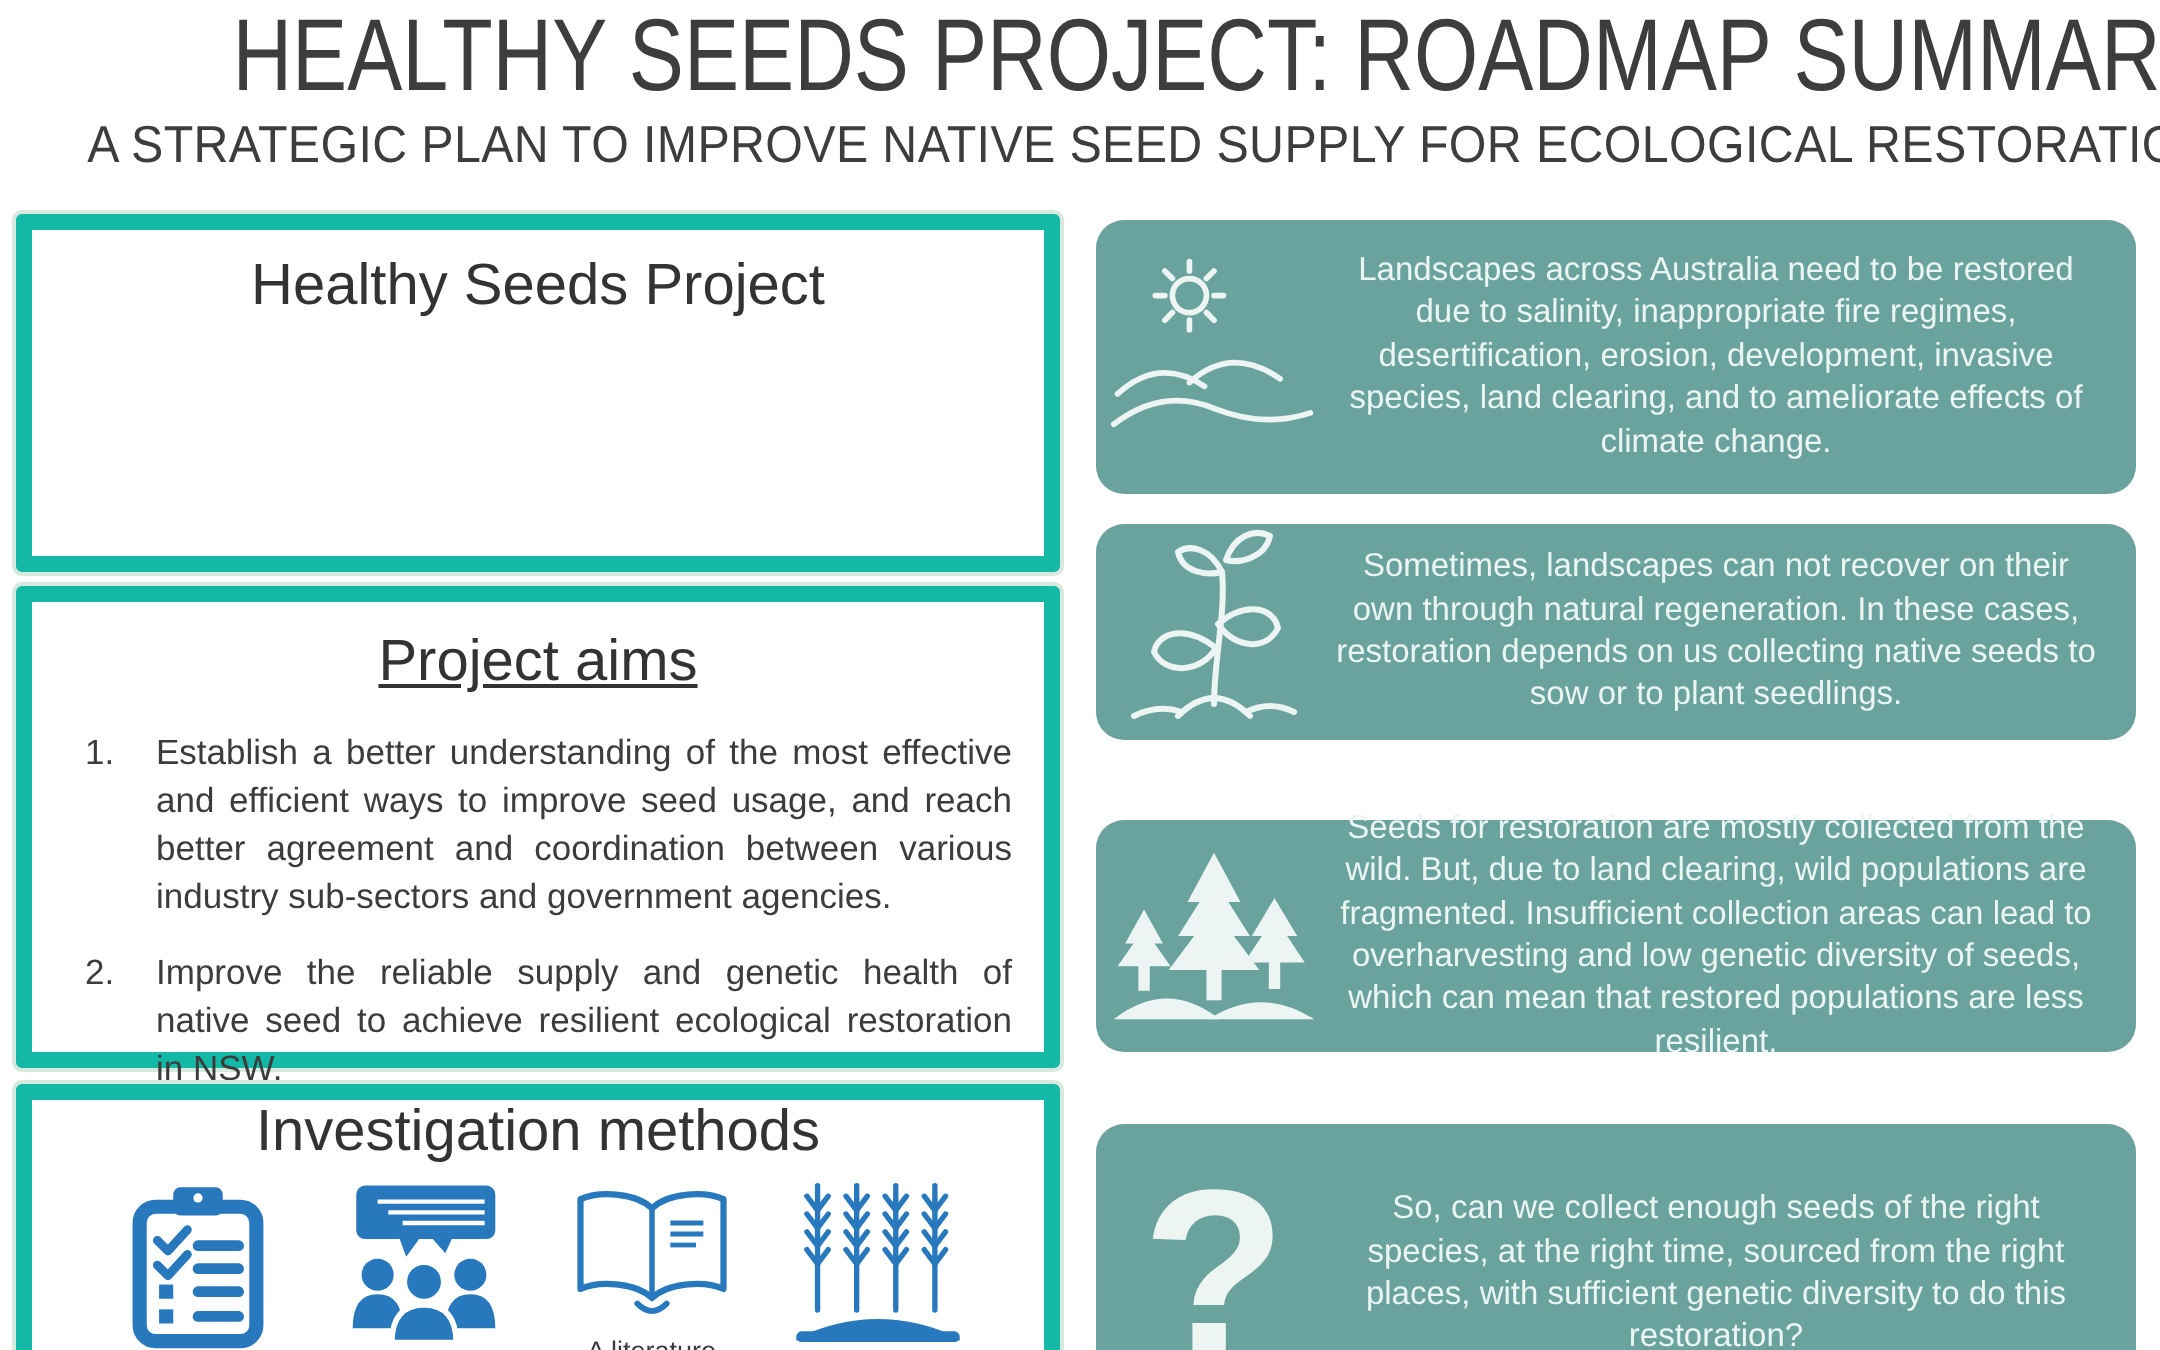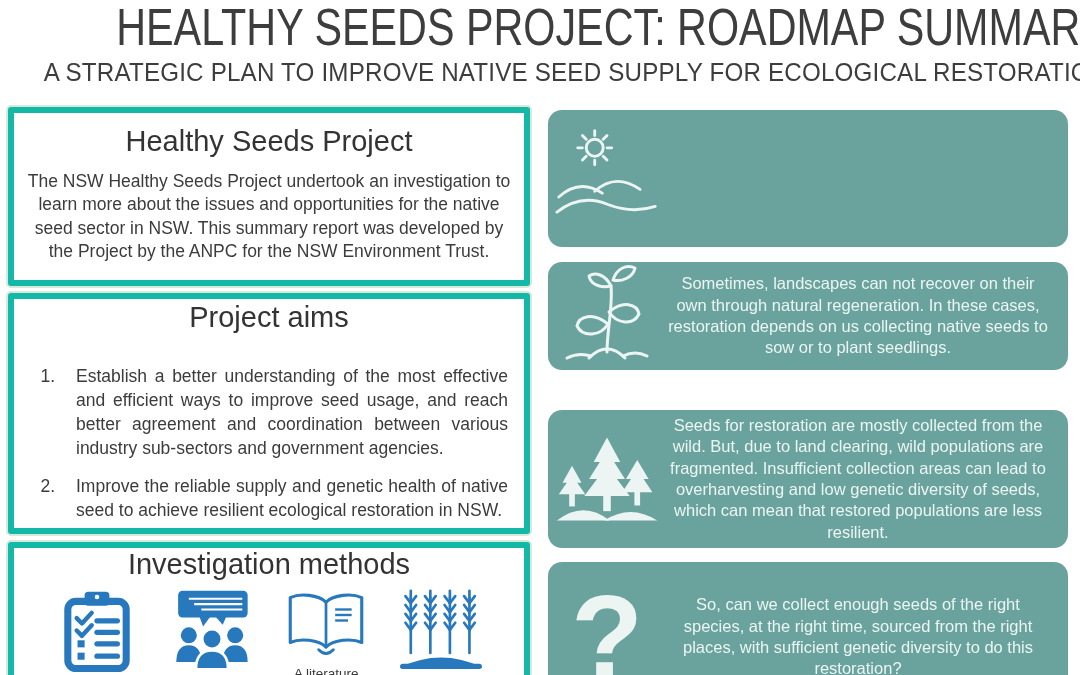--- a/index.html
+++ b/index.html
@@ -18,33 +18,33 @@
   .main-title .squeeze { display: inline-block; transform: scaleX(0.81); transform-origin: center; }
   .sub-title {
     margin-top: 6px; font-size: 26px; font-weight: 400; color: #3d3d3d;
     white-space: nowrap; letter-spacing: 0.2px; line-height: 1.0;
   }
   .sub-title .squeeze { display: inline-block; transform: scaleX(0.93); transform-origin: center; }
 
   
   .lbox {
     position: absolute; left: 8px; width: 522px; background: #ffffff;
-    border: 6px solid #14b8a6; border-radius: 3px;
+    border: 8px solid #14b8a6; border-radius: 3px;
     box-shadow: 0 0 0 2px #d7e8dc;
   }
   .lbox-title { text-align: center; font-size: 29px; font-weight: 400; color: #333333; }
   #project-box { top: 107px; height: 179px; }
   #project-box .lbox-title { margin-top: 12px; }
   #project-box .lbox-body {
     margin-top: 12px; padding: 0 10px; text-align: center;
     font-size: 17.5px; line-height: 1.33; color: #3c3c3c;
   }
   #aims-box { top: 293px; height: 241px; }
-  #aims-box .lbox-title { margin-top: 2px; }
-  .aims-list { margin-top: 30px; padding-left: 46px; padding-right: 16px; }
+  #aims-box .lbox-title { margin-top: 14px; text-decoration: underline; }
+  .aims-list { margin-top: 16px; padding-left: 46px; padding-right: 16px; }
   .aims-list li {
     font-size: 17.5px; line-height: 1.38; color: #3c3c3c;
     text-align: justify; padding-left: 16px; margin-bottom: 13px;
   }
   #methods-box { top: 542px; height: 180px; }
   #methods-box .lbox-title { margin-top: 0; }
   .methods-row {
     display: flex; justify-content: space-between;
     padding: 8px 26px 0 26px; align-items: flex-start;
   }
@@ -54,21 +54,21 @@
   }
 
   
   .card {
     position: absolute; left: 548px; width: 520px;
     background: #6aa39e; border-radius: 14px;
     display: flex; align-items: center; color: #ebf5f2;
   }
   #card-1 { top: 110px; height: 137px; }
   #card-2 { top: 262px; height: 108px; }
-  #card-3 { top: 410px; height: 138px; }
+  #card-3 { top: 410px; height: 116px; }
   #card-4 { top: 562px; height: 150px; }
   .card-icon {
     width: 118px; min-width: 118px; display: flex;
     align-items: center; justify-content: center;
   }
   .card-text {
     flex: 1; padding: 8px 18px 8px 0; text-align: center;
     font-size: 16.5px; line-height: 1.3;
   }
   .qmark {
@@ -87,21 +87,20 @@
     <div class="main-title">
       <span class="squeeze">HEALTHY SEEDS PROJECT: ROADMAP SUMMARY</span>
     </div>
     <div class="sub-title">
       <span class="squeeze">A STRATEGIC PLAN TO IMPROVE NATIVE SEED SUPPLY FOR ECOLOGICAL RESTORATION IN NSW</span>
     </div>
   </div>
 
   <div class="lbox" id="project-box">
     <div class="lbox-title">Healthy Seeds Project</div>
-    <div class="lbox-body">The NSW Healthy Seeds Project undertook an investigation to learn more about the issues and opportunities for the native seed sector in NSW. This summary report was developed by the Project by the ANPC for the NSW Environment Trust.</div>
   </div>
 
   <div class="lbox" id="aims-box">
     <div class="lbox-title">Project aims</div>
     <ol class="aims-list">
       <li>Establish a better understanding of the most effective and efficient ways to improve seed usage, and reach better agreement and coordination between various industry sub-sectors and government agencies.</li>
       <li>Improve the reliable supply and genetic health of native seed to achieve resilient ecological restoration in NSW.</li>
     </ol>
   </div>
 
@@ -209,20 +208,21 @@
           <line x1="29" y1="13" x2="33" y2="17"></line>
           <line x1="51" y1="35" x2="55" y2="39"></line>
           <line x1="55" y1="13" x2="51" y2="17"></line>
           <line x1="33" y1="35" x2="29" y2="39"></line>
           <path d="M4 78 Q 26 58 50 74"></path>
           <path d="M42 72 Q 64 52 90 70"></path>
           <path d="M2 94 Q 28 74 56 86 Q 82 96 106 88"></path>
         </g>
       </svg>
     </div>
+    <div class="card-text">Landscapes across Australia need to be restored due to salinity, inappropriate fire regimes, desertification, erosion, development, invasive species, land clearing, and to ameliorate effects of climate change.</div>
   </div>
 
   <div class="card" id="card-2">
     <div class="card-icon">
       <svg width="100" height="112" viewBox="0 0 100 112">
         <g stroke="#ecf5f3" stroke-width="3" stroke-linecap="round" stroke-linejoin="round" fill="none">
           <path d="M54 26 C 56 46 50 70 50 92"></path>
           <path d="M54 26 C 48 14 38 12 32 16 C 34 26 46 28 54 26 Z"></path>
           <path d="M56 20 C 60 8 70 4 78 8 C 76 18 64 22 56 20 Z"></path>
           <path d="M51 64 C 36 52 22 56 20 66 C 26 78 44 76 51 64 Z"></path>

